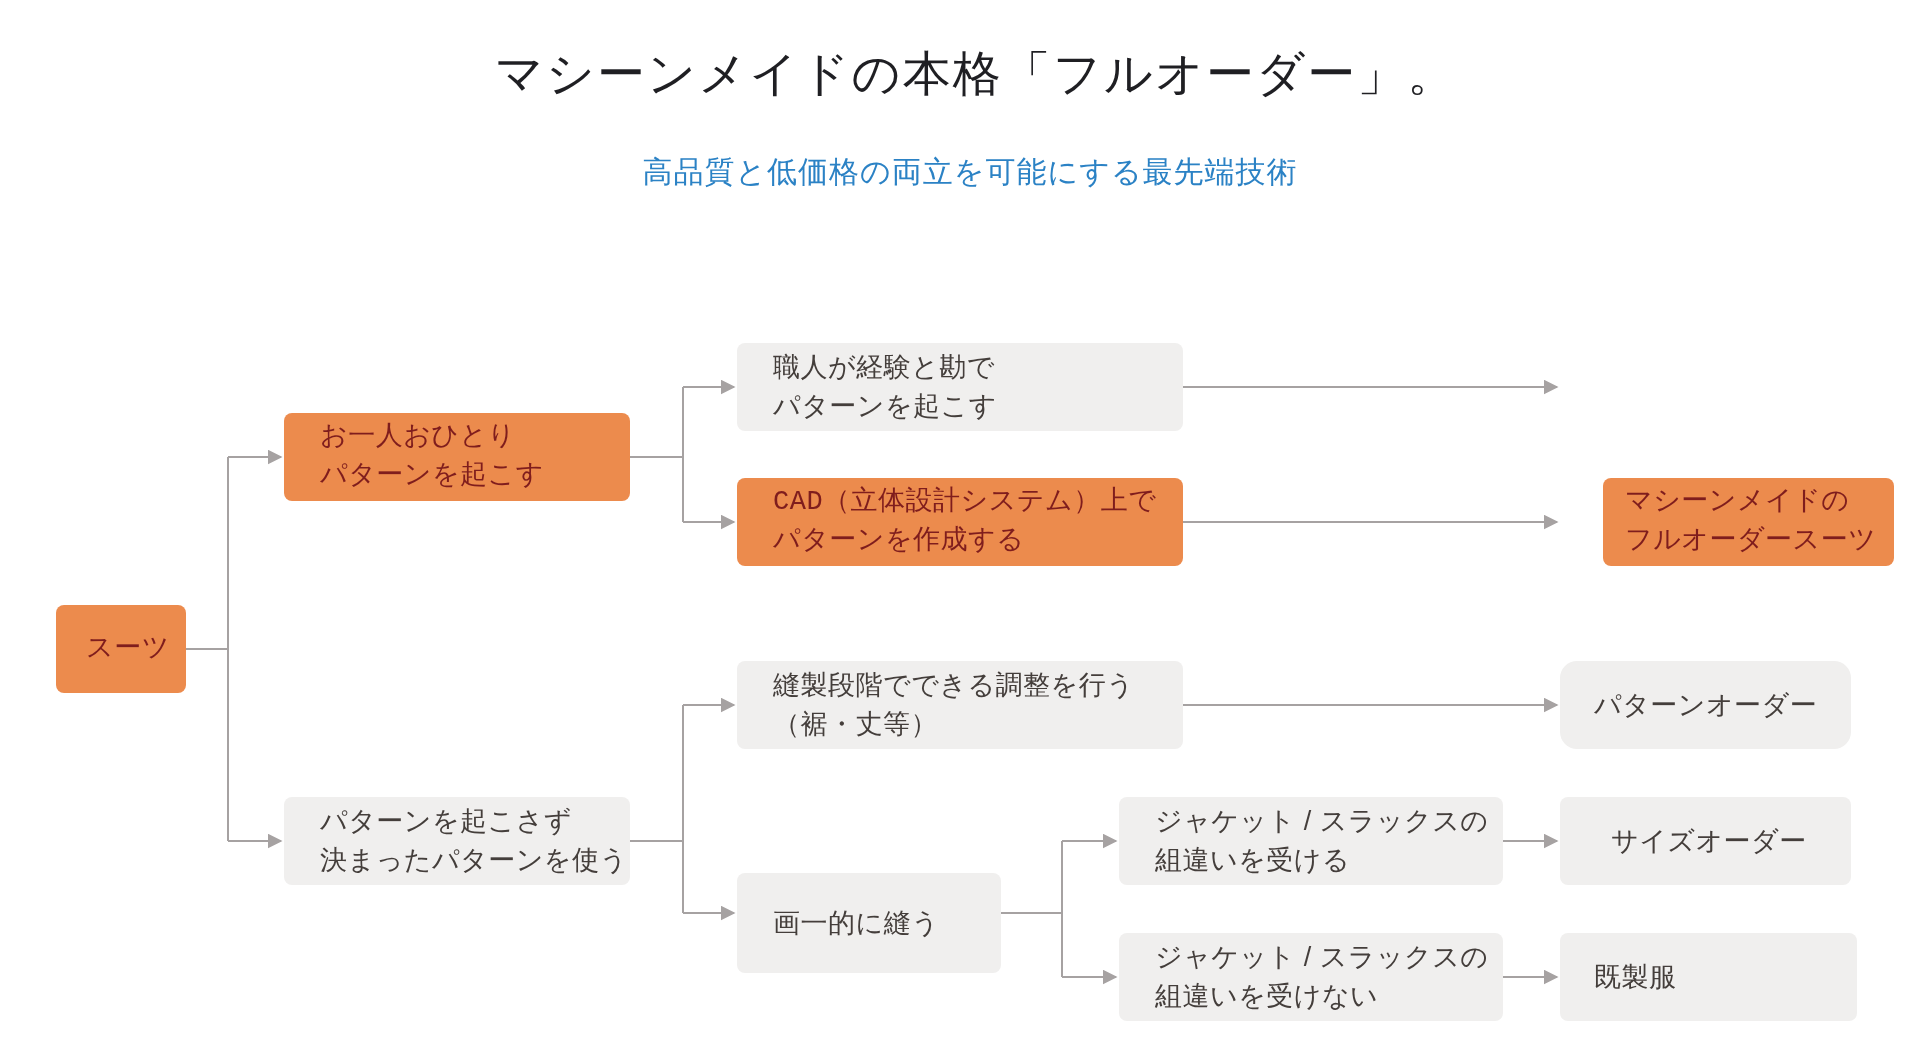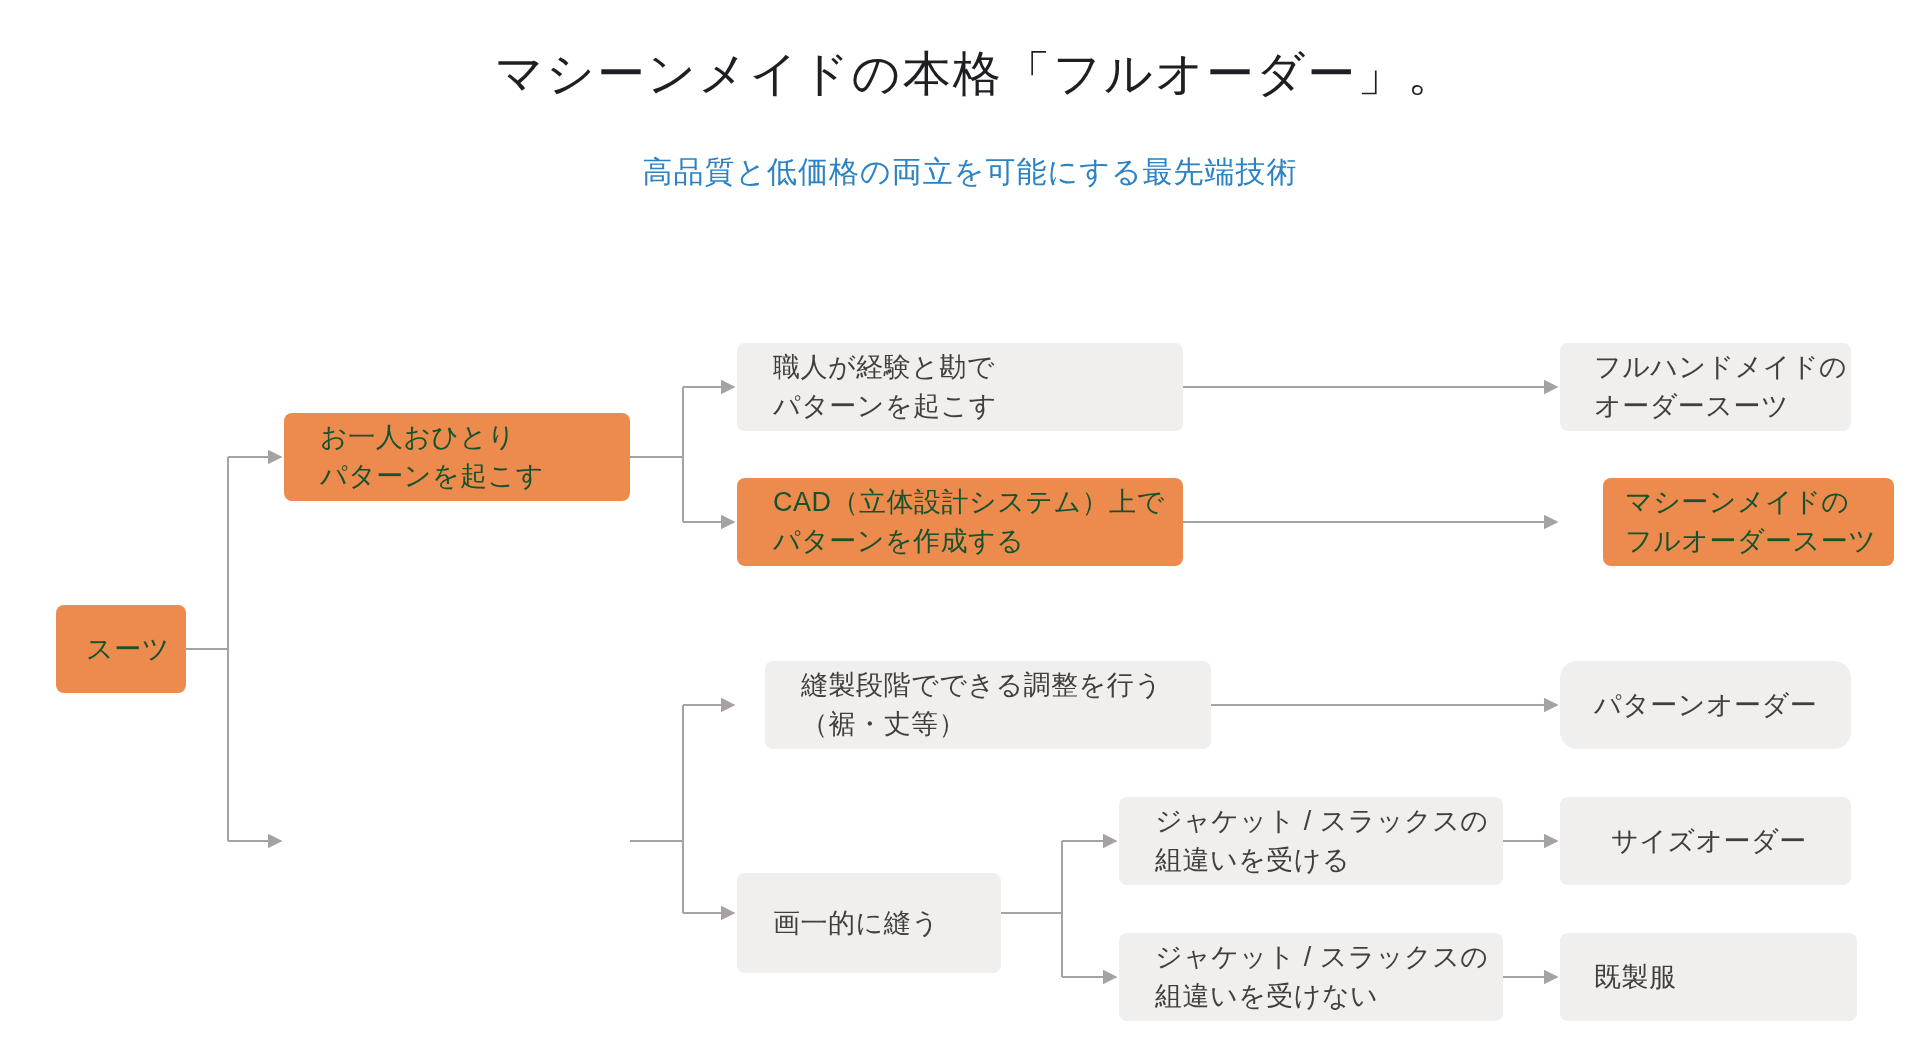--- a/index.html
+++ b/index.html
@@ -27,28 +27,28 @@
   }
   .diagram{position:absolute;left:0;top:0;width:1920px;height:1062px;}
   .edges{position:absolute;left:0;top:0;pointer-events:none;}
   .edge{stroke:var(--line);stroke-width:2;fill:none;}
   .arrowhead{fill:var(--line);}
   .node{
     position:absolute;display:flex;align-items:center;
     border-radius:8px;font-size:27px;line-height:39px;font-weight:500;
     white-space:pre-line;padding-left:36px;letter-spacing:0.5px;
   }
-  .variant-orange{background:var(--orange);color:#14532d;}
+  .variant-orange{background:var(--orange);color:#7f1d1d;font-family:Liberation Mono, monospace;}
   .variant-gray{background:var(--node-gray);color:var(--text-dark);}
   .n-root{left:56px;top:605px;width:130px;height:88px;justify-content:center;padding-left:14px;}
   .n-pattern_custom{left:284px;top:413px;width:346px;height:88px;}
   .n-pattern_fixed{left:284px;top:797px;width:346px;height:88px;}
   .n-artisan_pattern{left:737px;top:343px;width:446px;height:88px;}
   .n-cad_pattern{left:737px;top:478px;width:446px;height:88px;}
-  .n-sewing_adjust{left:737px;top:661px;width:446px;height:88px;margin-left:28px;}
+  .n-sewing_adjust{left:737px;top:661px;width:446px;height:88px;}
   .n-uniform_sew{left:737px;top:873px;width:264px;height:100px;}
   .n-mix_accept{left:1119px;top:797px;width:384px;height:88px;}
   .n-mix_reject{left:1119px;top:933px;width:384px;height:88px;}
   .n-full_handmade{left:1560px;top:343px;width:291px;height:88px;padding-left:34px;}
   .n-machine_made{left:1603px;top:478px;width:291px;height:88px;padding-left:22px;}
   .n-pattern_order{left:1560px;top:661px;width:291px;height:88px;padding-left:34px;border-radius:17px;}
   .n-size_order{left:1560px;top:797px;width:291px;height:88px;padding-left:51px;}
   .n-ready_made{left:1560px;top:933px;width:297px;height:88px;padding-left:34px;}
 </style>
 </head>
@@ -87,32 +87,32 @@
     <line class="edge" x1="1062" y1="841" x2="1116" y2="841" marker-end="url(#arrowhead)"></line>
     <line class="edge" x1="1062" y1="977" x2="1116" y2="977" marker-end="url(#arrowhead)"></line>
 
     <line class="edge" x1="1503" y1="841" x2="1557" y2="841" marker-end="url(#arrowhead)"></line>
     <line class="edge" x1="1503" y1="977" x2="1557" y2="977" marker-end="url(#arrowhead)"></line>
   </svg>
 
   <div class="node n-root variant-orange">スーツ</div>
   <div class="node n-pattern_custom variant-orange">お一人おひとり
 パターンを起こす</div>
+  <div class="node n-pattern_fixed variant-gray">パターンを起こさず
+決まったパターンを使う</div>
   <div class="node n-artisan_pattern variant-gray">職人が経験と勘で
 パターンを起こす</div>
   <div class="node n-cad_pattern variant-orange">CAD（立体設計システム）上で
 パターンを作成する</div>
   <div class="node n-sewing_adjust variant-gray">縫製段階でできる調整を行う
 （裾・丈等）</div>
   <div class="node n-uniform_sew variant-gray">画一的に縫う</div>
   <div class="node n-mix_accept variant-gray">ジャケット / スラックスの
 組違いを受ける</div>
   <div class="node n-mix_reject variant-gray">ジャケット / スラックスの
 組違いを受けない</div>
-  <div class="node n-full_handmade variant-gray">フルハンドメイドの
-オーダースーツ</div>
   <div class="node n-machine_made variant-orange">マシーンメイドの
 フルオーダースーツ</div>
   <div class="node n-pattern_order variant-gray">パターンオーダー</div>
   <div class="node n-size_order variant-gray">サイズオーダー</div>
   <div class="node n-ready_made variant-gray">既製服</div>
 
 </div>
 
 </body></html>

